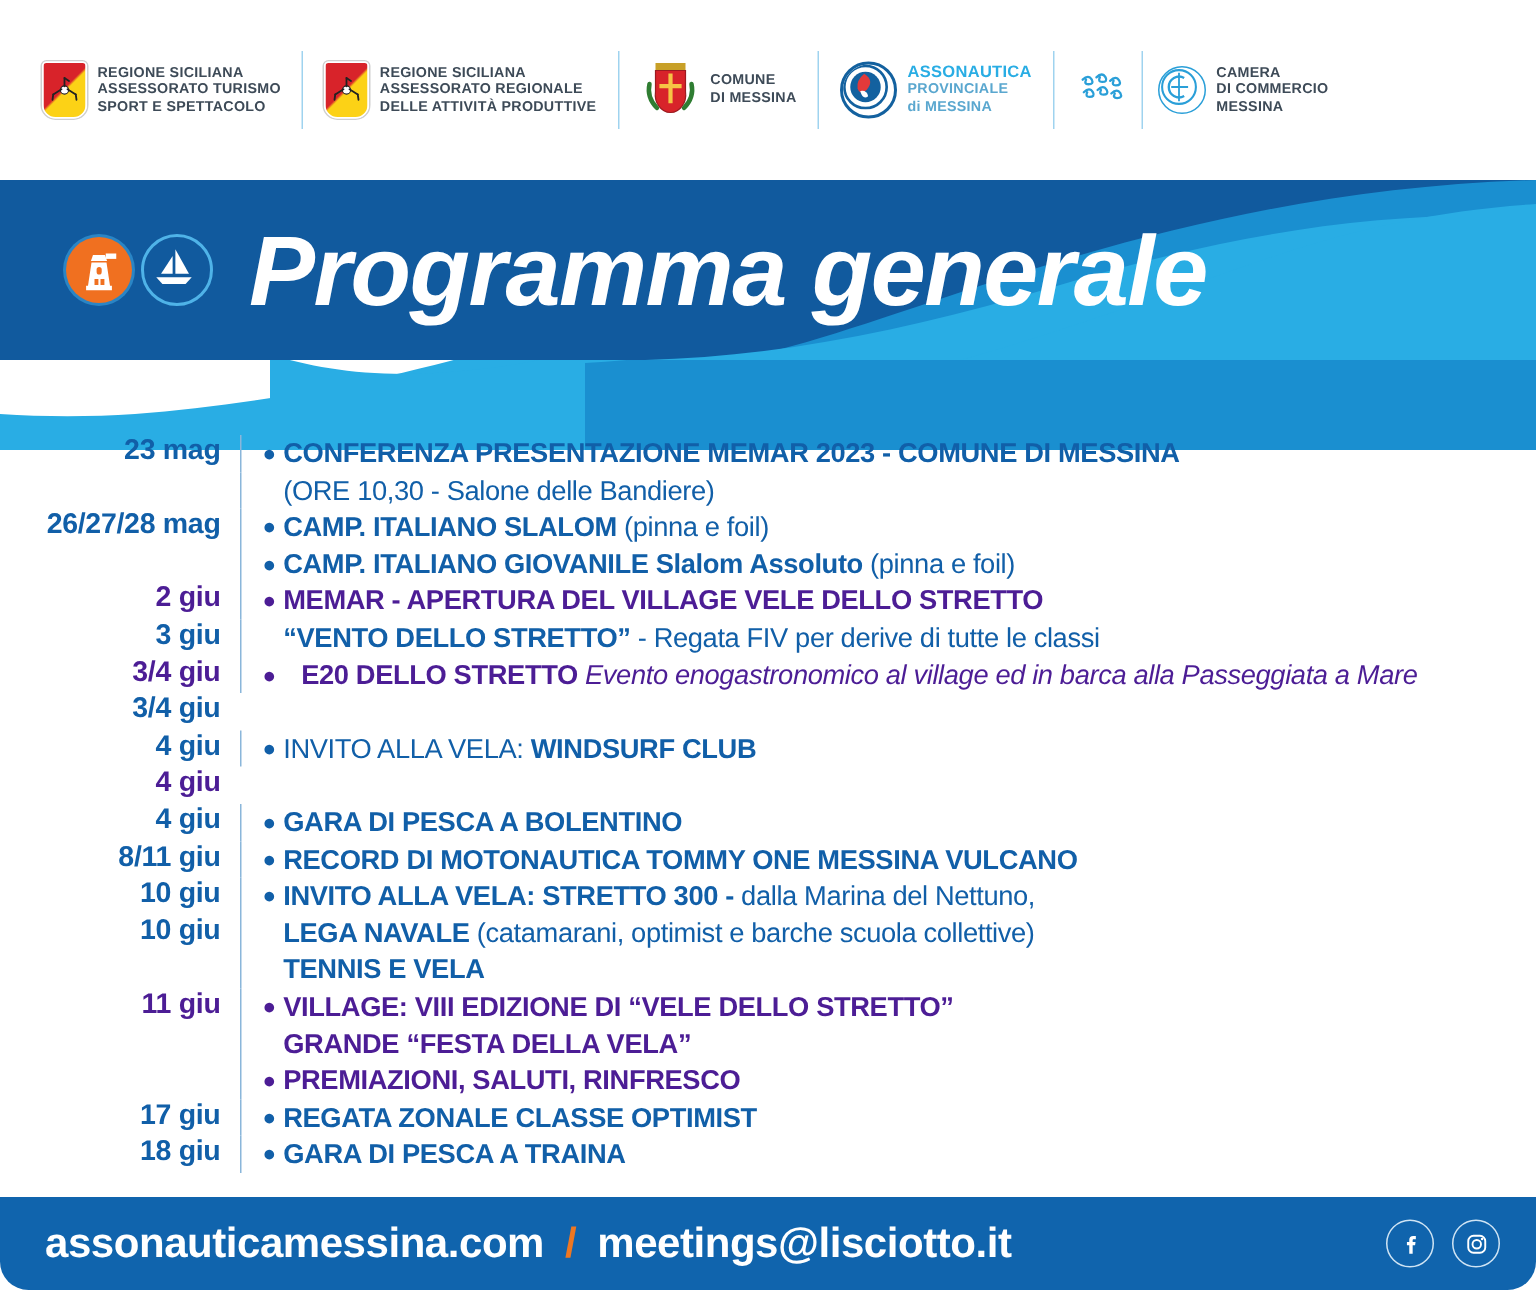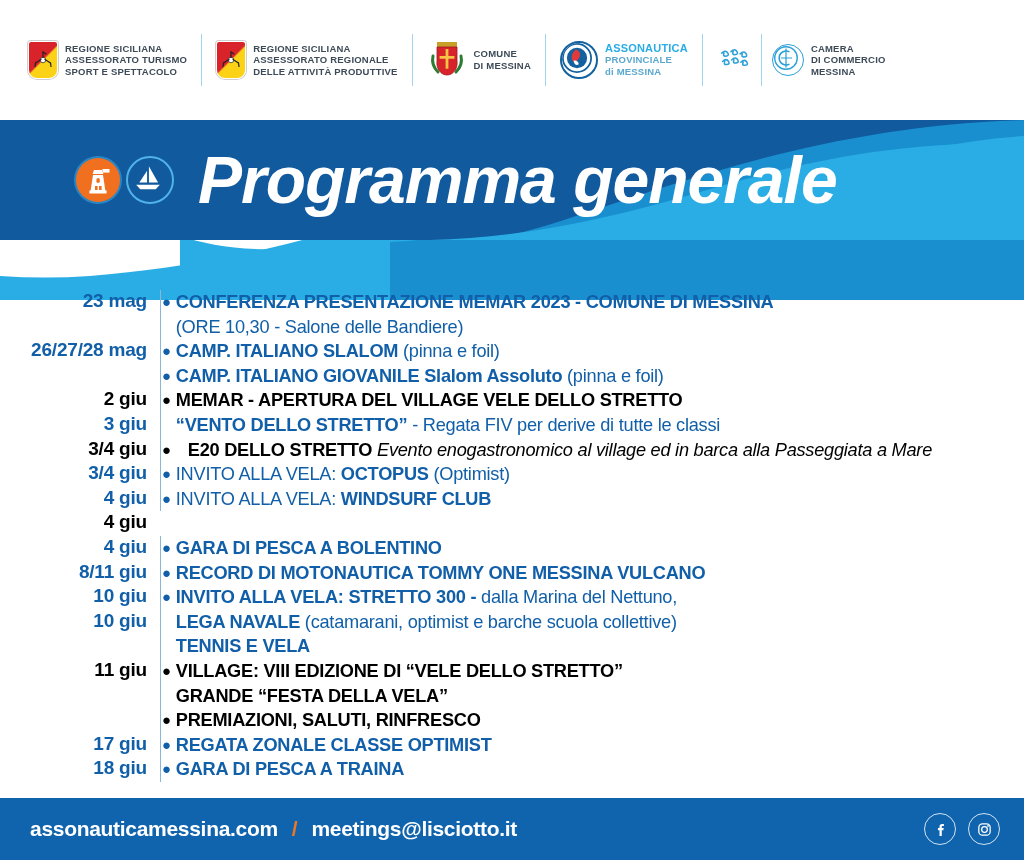--- a/index.html
+++ b/index.html
@@ -2,21 +2,21 @@
 <html><head>
 <meta charset="utf-8">
 <style>
   html,body{margin:0;padding:0;}
   body{
     width:1024px;height:860px;overflow:hidden;
     background:#ffffff;
     font-family:"Liberation Sans", sans-serif;
     -webkit-font-smoothing:antialiased;
   }
-  #poster{position:relative;width:1024px;height:860px;background:#fff;overflow:hidden;}
+  #poster{position:relative;width:1024px;height:860px;background:#fff;overflow:hidden;border-radius:19px;}
 
   
   .logostrip{position:absolute;left:0;top:0;width:1024px;height:120px;background:#fff;z-index:6;
              display:flex;align-items:center;padding-left:28px;box-sizing:border-box;}
   .logo-group{display:flex;align-items:center;height:62px;}
   .logo-sep{width:1px;height:52px;background:#9fd3ef;margin:0 14px;flex:0 0 auto;}
   .logo-txt{font-size:9.5px;line-height:11.6px;color:#3d4a57;font-weight:bold;letter-spacing:.2px;
             white-space:nowrap;text-transform:uppercase;}
   .logo-txt.blue{color:#13619f;}
   .logo-txt .l1{display:block;}
@@ -34,43 +34,43 @@
   .camera{width:30px;height:30px;border-radius:50%;border:1.6px solid #2a9fd8;position:relative;}
   .swirl{width:34px;height:26px;margin-right:10px;}
 
   
   .wavezone{position:absolute;left:0;top:0;width:1024px;height:300px;z-index:2;overflow:hidden;}
   .mlogo{position:absolute;right:16px;top:42px;z-index:3;}
 
   .bluebar{position:absolute;left:0;top:120px;width:1024px;height:120px;background:#115a9e;z-index:4;}
 
   .titlerow{position:absolute;left:0;top:120px;width:1024px;height:120px;z-index:7;
-            display:flex;align-items:center;padding-left:76px;box-sizing:border-box;}
+            display:flex;align-items:center;padding-left:44px;box-sizing:border-box;}
   .badge{width:44px;height:44px;border-radius:50%;flex:0 0 auto;position:relative;}
   .badge.orange{background:#f07020;box-shadow:0 0 0 2px #2a85c5;}
   .badge.outline{border:2px solid #4fb3e8;background:transparent;margin-left:6px;}
   .ptitle{margin-left:24px;color:#ffffff;font-size:66px;line-height:66px;font-weight:bold;
           font-style:italic;letter-spacing:-1px;white-space:nowrap;}
 
   
   .program{position:absolute;left:0;top:290px;width:940px;z-index:8;}
   .prow{display:flex;align-items:baseline;height:24.6px;}
   .pdate{width:160px;flex:0 0 160px;text-align:right;padding-right:13px;box-sizing:border-box;
          font-size:19px;font-weight:bold;letter-spacing:-.2px;white-space:nowrap;}
-  .pdesc{flex:1 1 auto;padding-left:1px;box-sizing:border-box;border-left:1.6px solid #8ab6da;
+  .pdesc{flex:1 1 auto;padding-left:14px;box-sizing:border-box;border-left:1.6px solid #8ab6da;
          font-size:18.2px;letter-spacing:-.25px;white-space:nowrap;line-height:24.6px;
          align-self:stretch;display:flex;align-items:flex-start;}
   .blue{color:#115fa8;}
-  .orange{color:#000000;}
+  .orange{color:#4c1d95;}
   .bullet{display:inline-block;margin-right:5px;font-size:15px;line-height:1;transform:translateY(-1px);}
 
   
   .footer{position:absolute;left:0;bottom:0;width:1024px;height:62px;background:#1064ad;z-index:9;
           display:flex;align-items:center;}
-  .foot-links{margin-left:30px;font-size:21px;font-weight:bold;color:#fff;letter-spacing:-.3px;
+  .foot-links{margin-left:30px;font-size:28px;font-weight:bold;color:#fff;letter-spacing:-.3px;
               display:flex;align-items:center;}
   .slash{color:#ee7722;margin:0 14px;font-weight:bold;}
   .socials{margin-left:auto;margin-right:24px;display:flex;gap:12px;align-items:center;}
   .sbtn{width:30px;height:30px;border-radius:50%;border:1.6px solid #cfe4f4;
         display:flex;align-items:center;justify-content:center;}
 </style>
 </head>
 <body>
 
 <div id="poster">
@@ -281,23 +281,20 @@
         </div>
       </div>
       <div class="prow">
         <div class="pdate orange">3/4 giu</div>
         <div class="pdesc">
           <div><span class="bullet orange">●</span><span class="orange" style="font-weight: bold; margin-left: 12px;">E20 DELLO STRETTO </span><span class="orange" style="font-style: italic;">Evento enogastronomico al village ed in barca alla Passeggiata a Mare</span></div>
         </div>
       </div>
       <div class="prow">
         <div class="pdate blue">3/4 giu</div>
-        <div class="pdesc">
-          <div><span class="bullet blue">●</span><span class="blue">INVITO ALLA VELA: </span><span class="blue" style="font-weight: bold;">OCTOPUS </span><span class="blue">(Optimist)</span></div>
-        </div>
       </div>
       <div class="prow">
         <div class="pdate blue">4 giu</div>
         <div class="pdesc">
           <div><span class="bullet blue">●</span><span class="blue">INVITO ALLA VELA: </span><span class="blue" style="font-weight: bold;">WINDSURF CLUB</span></div>
         </div>
       </div>
       <div class="prow">
         <div class="pdate orange">4 giu</div>
       </div>

